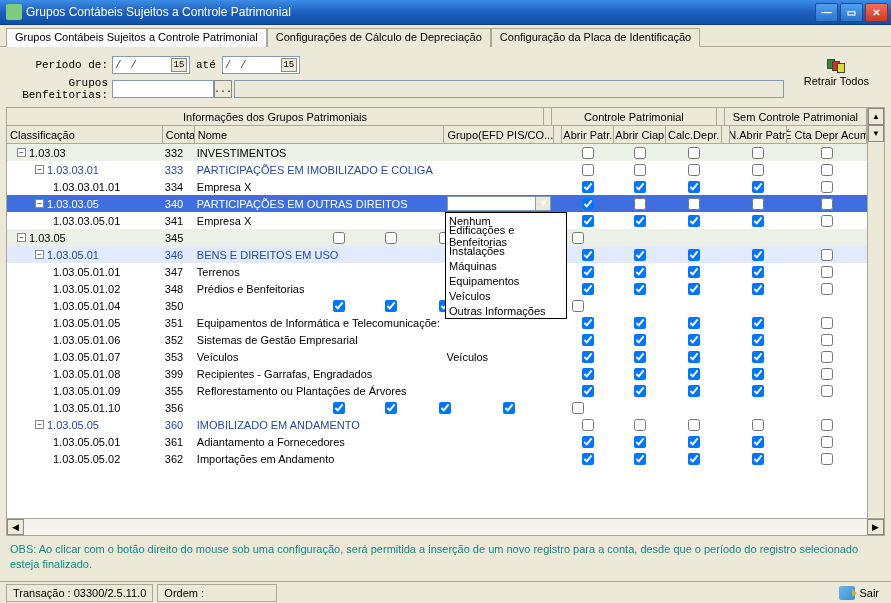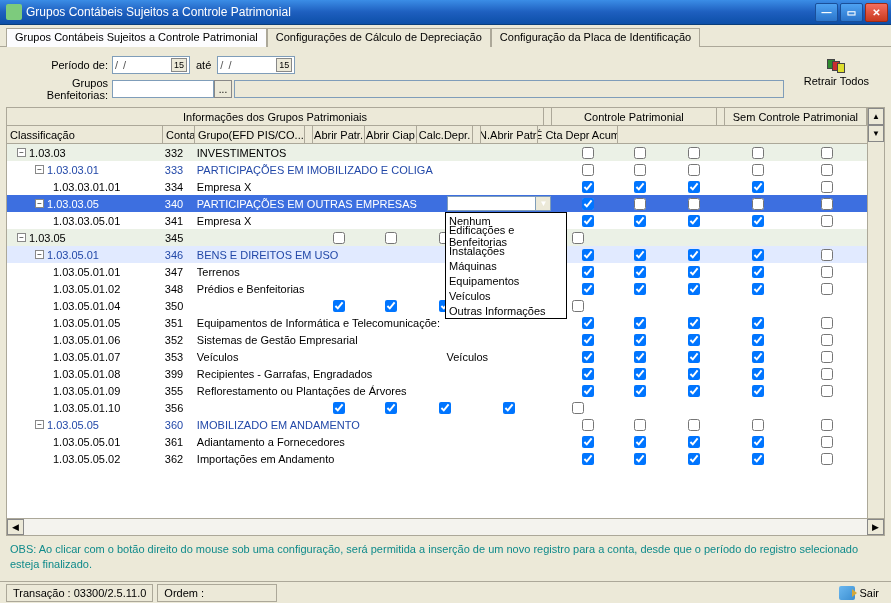--- a/index.html
+++ b/index.html
@@ -52,21 +52,21 @@
       position: relative;
       top: 1px;
     }
     .tab.inactive { background:#ece9d8; }
     .form-area {
       background: #ece9d8;
       padding: 8px 10px 4px 10px;
       display: flex;
       align-items: flex-start;
     }
-    .form-left { flex:1; }
+    .form-left { flex:1;font-family:Liberation Mono, monospace; }
     .form-row { display:flex; align-items:center; margin-bottom:4px; height:20px;}
     .flabel { font-size:11px; margin-right:4px; text-align:right; }
     .dateinput {
       width:78px; height:18px;
       border:1px solid #7f9db9;
       background:#fff;
       display:flex; align-items:center;
       padding: 0 2px;
       font-size:11px;
     }
@@ -192,20 +192,21 @@
         <div class="gh center h1-info">Informações dos Grupos Patrimoniais</div>
         <div class="gh col-spacer1"></div>
         <div class="gh center h1-ctrl">Controle Patrimonial</div>
         <div class="gh col-spacer2"></div>
         <div class="gh center h1-sem">Sem Controle Patrimonial</div>
       </div>
 
       <div class="ghead2">
         <div class="gh col-class">Classificação</div>
         <div class="gh col-conta">Conta</div>
+        <div class="gh col-nome">Nome</div>
         <div class="gh col-grupo">Grupo(EFD PIS/CO...</div>
         <div class="gh col-spacer1"></div>
         <div class="gh col-ab1 center">Abrir Patr.</div>
         <div class="gh col-ab2 center">Abrir Ciap</div>
         <div class="gh col-calc center">Calc.Depr.</div>
         <div class="gh col-spacer2"></div>
         <div class="gh col-nab center">N.Abrir Patr.</div>
         <div class="gh col-ecta center">É Cta Depr Acum</div>
       </div>
 
@@ -287,21 +288,21 @@
               <div class="gc col-ecta" style="justify-content: center;">
                 <input type="checkbox" style="">
               </div>
             </div>
             <div class="grow sel">
               <div class="gc col-class" style="padding-left: 28px;">
                 <span class="toggle">−</span>
                 <span>1.03.03.05</span>
               </div>
               <div class="gc col-conta">340</div>
-              <div class="gc col-nome">PARTICIPAÇÕES EM OUTRAS EMPRESAS</div>
+              <div class="gc col-nome">PARTICIPAÇÕES EM OUTRAS DIREITOS</div>
               <div class="gc col-grupo">
                 <div class="ddcell" style="width: 100%;">
                   <div class="ddbtn">▼</div>
                 </div>
               </div>
               <div class="gc col-spacer1"></div>
               <div class="gc col-ab1" style="justify-content: center;">
                 <input type="checkbox" checked="" style="">
               </div>
               <div class="gc col-ab2" style="justify-content: center;">

